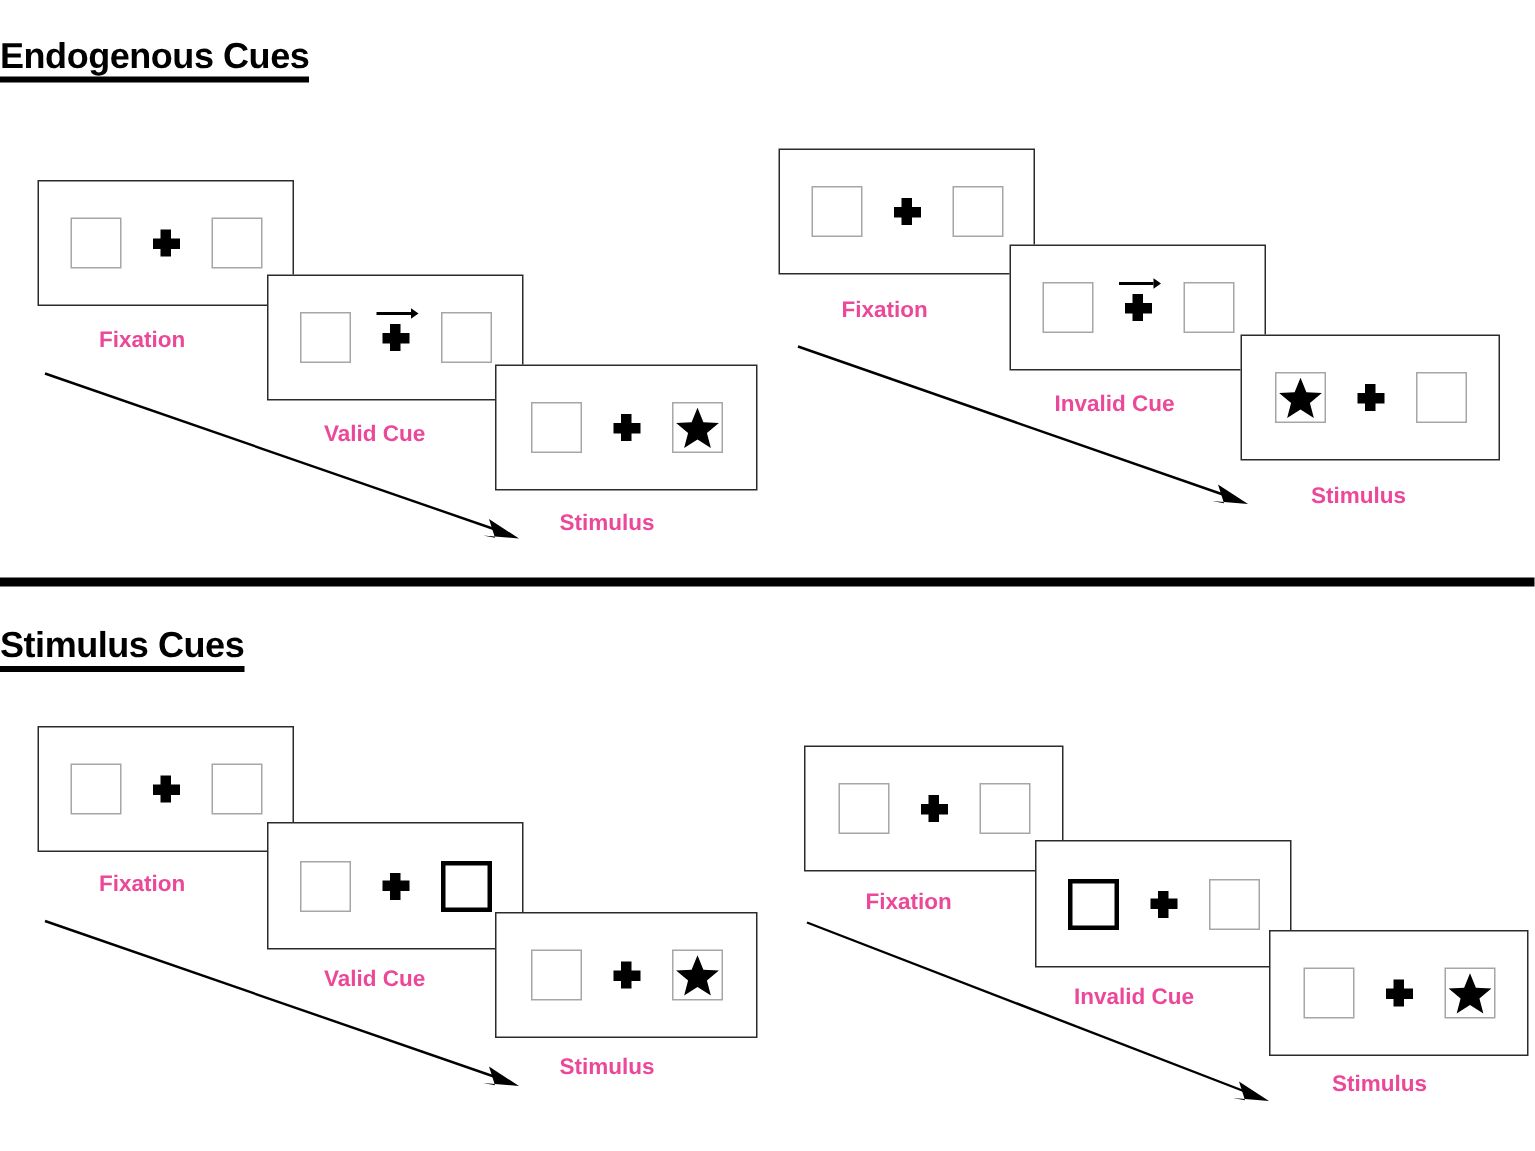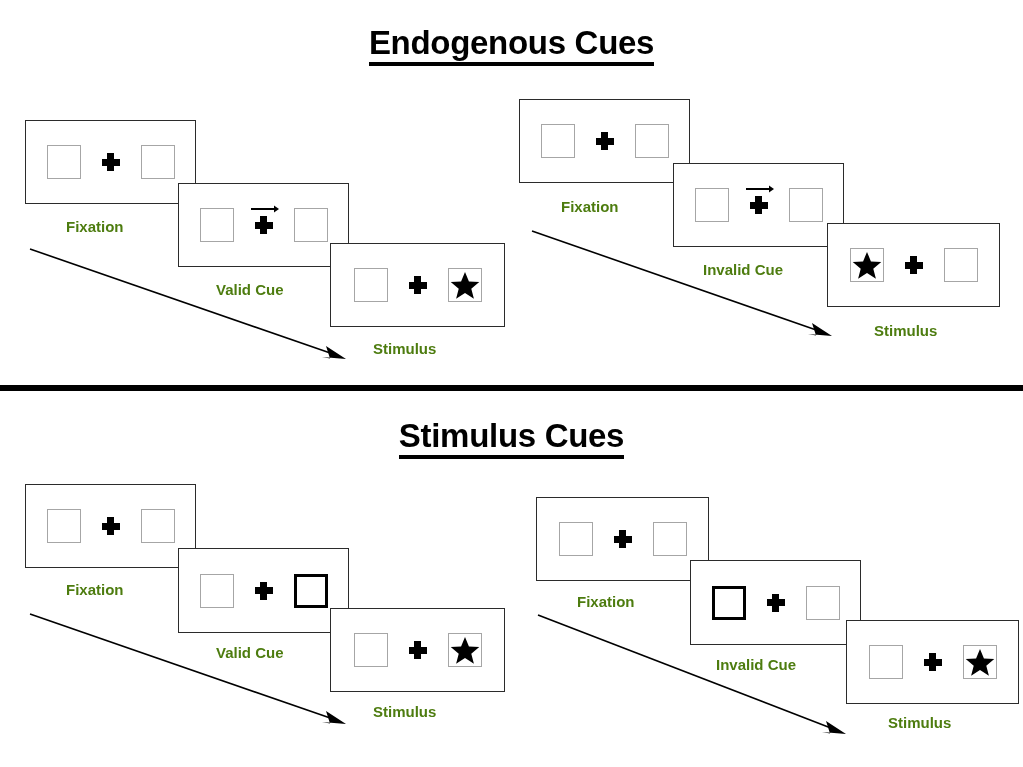--- a/index.html
+++ b/index.html
@@ -14,23 +14,23 @@
     overflow: hidden;
     font-family: "Liberation Sans", sans-serif;
     color: #000000;
   }
 
   
   .section-title {
     position: absolute;
     width: 100%;
     left: 0;
-    text-align: center;
+    text-align: left;
     font-weight: bold;
-    font-size: 33px;
+    font-size: 24px;
     letter-spacing: -0.3px;
     color: #000;
     text-decoration: underline;
   }
   .section-title span {
     border-bottom: 4px solid #000;
     padding-bottom: 1px;
     display: inline-block;
     line-height: 1.05;
   }
@@ -129,21 +129,21 @@
     width: 30px;
     height: 12px;
   }
 
   
   .caption {
     position: absolute;
     font-weight: bold;
     font-size: 15px;
     white-space: nowrap;
-    color: #4d7c0f;
+    color: #ec4899;
   }
 
   
   .flow-arrow {
     position: absolute;
     pointer-events: none;
   }
 </style>
 </head>
 <body>

